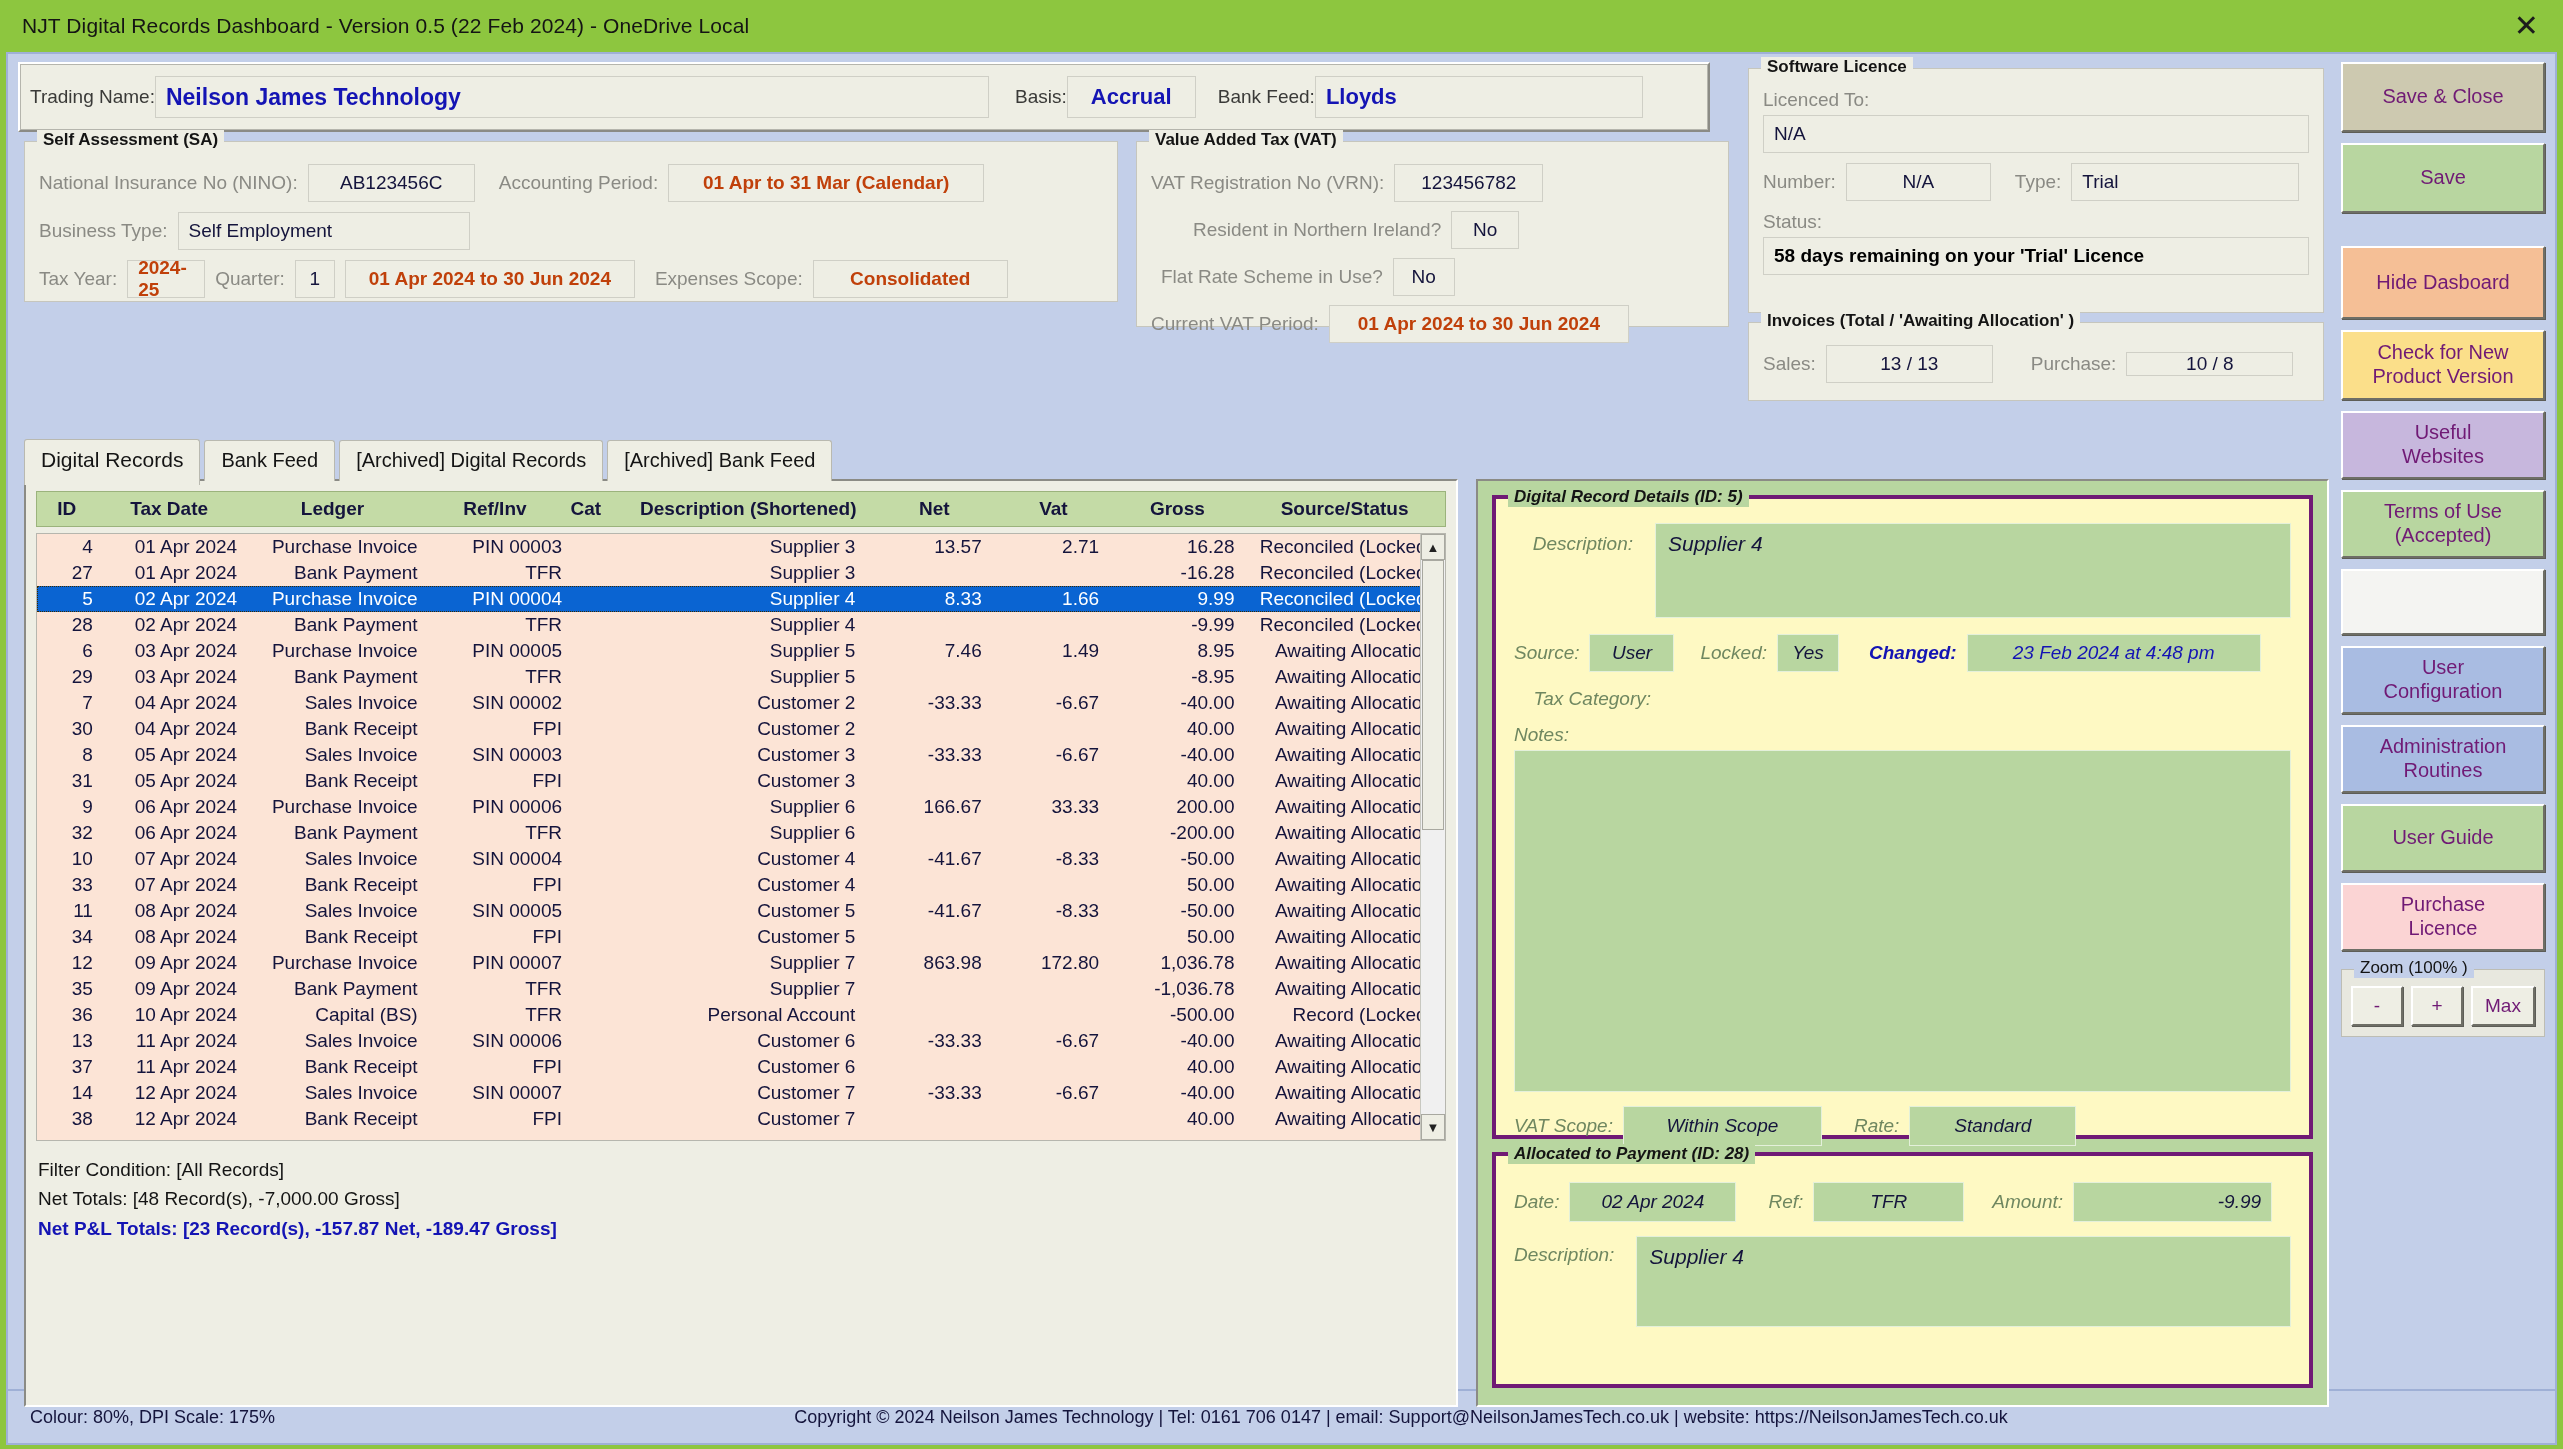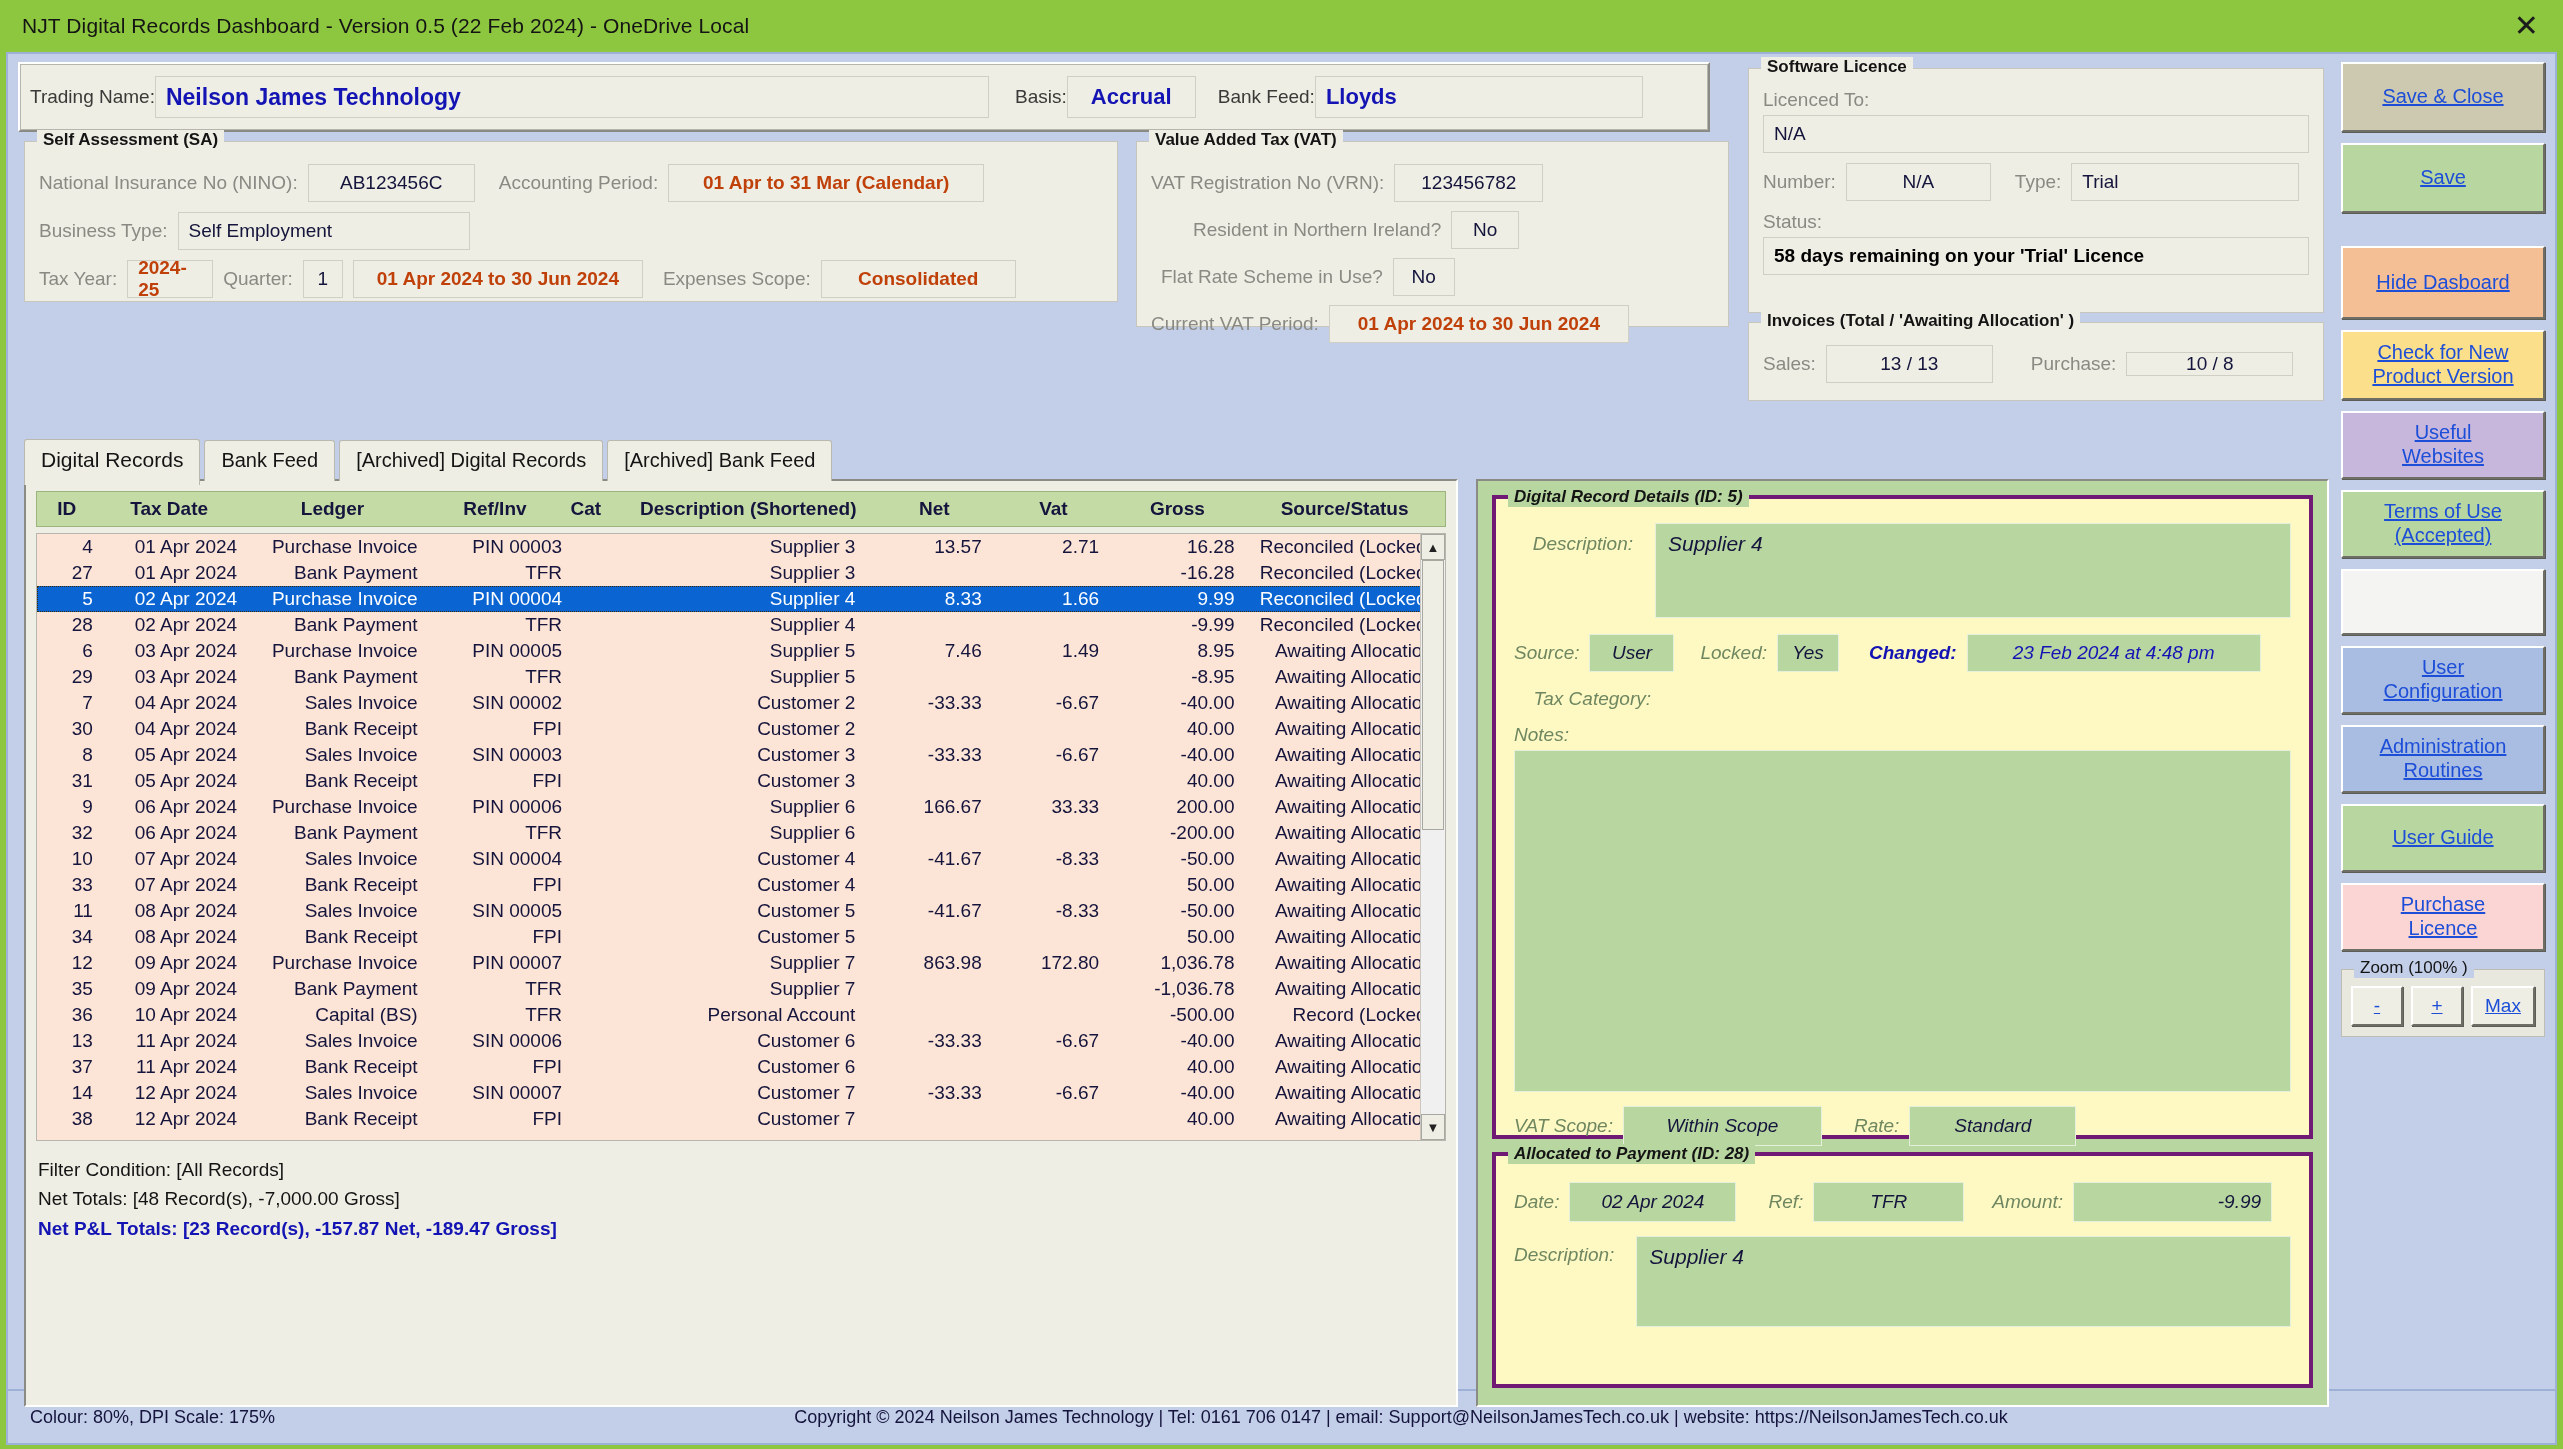--- a/index.html
+++ b/index.html
@@ -93,22 +93,22 @@
                   display:flex;align-items:center;justify-content:center;font-size:13px;color:#222;}
   .vscroll .arrow.bot{position:absolute;bottom:0;left:0;right:0;}
   .vscroll .thumb{position:absolute;left:1px;right:1px;top:26px;height:268px;background:#eeeee4;border:1px solid #a8a8a0;}
 
   .totals{margin:14px 0 0 12px;font-size:19px;color:#141414;line-height:1.55;}
   .totals .pl{color:#1414b4;font-weight:bold;}
 
   
   .btn{background:#eeeee4;border:2px solid;border-color:#ffffff #6e6e66 #6e6e66 #ffffff;
        box-shadow:1px 1px 0 #5d5d57;display:flex;align-items:center;justify-content:center;
-       text-align:center;font-size:20px;color:#1d4ed8;cursor:pointer;line-height:1.18;
-       box-sizing:border-box;user-select:none;text-decoration:underline;}
+       text-align:center;font-size:20px;color:#701a75;cursor:pointer;line-height:1.18;
+       box-sizing:border-box;user-select:none;}
 
   .rightbar .btn{width:204px;margin-bottom:11px;}
 
   
   #details-panel{position:absolute;left:1468px;top:425px;width:849px;height:924px;
                  background:#b8d6a0;border:2px solid;border-color:#8b8b85 #ffffff #ffffff #8b8b85;}
   .gbox.green{background:#fef9c3;border:4px solid #701a75;font-style:italic;}
   .gbox.green > .legend{background:#b8d6a0;}
   .fld.green{background:#b8d6a0;border:1px solid #e4f0da;color:#14143c;}
   .lbl.green{color:#6f8760;}
@@ -176,21 +176,21 @@
             </div>
           </div>
           <div class="rowline" style="margin-bottom:10px">
             <span class="lbl">Business Type:</span>
             <div class="fld" style="width:292px;height:38px">
               <span class="v-black">Self Employment</span>
             </div>
           </div>
           <div class="rowline">
             <span class="lbl">Tax Year:</span>
-            <div class="fld center" style="width:86px;height:38px">
+            <div class="fld center" style="width:78px;height:38px">
               <span class="v-orange">2024-25</span>
             </div>
             <span class="lbl">Quarter:</span>
             <div class="fld center" style="width:40px;height:38px">
               <span class="v-black">1</span>
             </div>
             <div class="fld center" style="width:290px;height:38px">
               <span class="v-orange">01 Apr 2024 to 30 Jun 2024</span>
             </div>
             <span class="lbl" style="margin-left:10px">Expenses Scope:</span>

